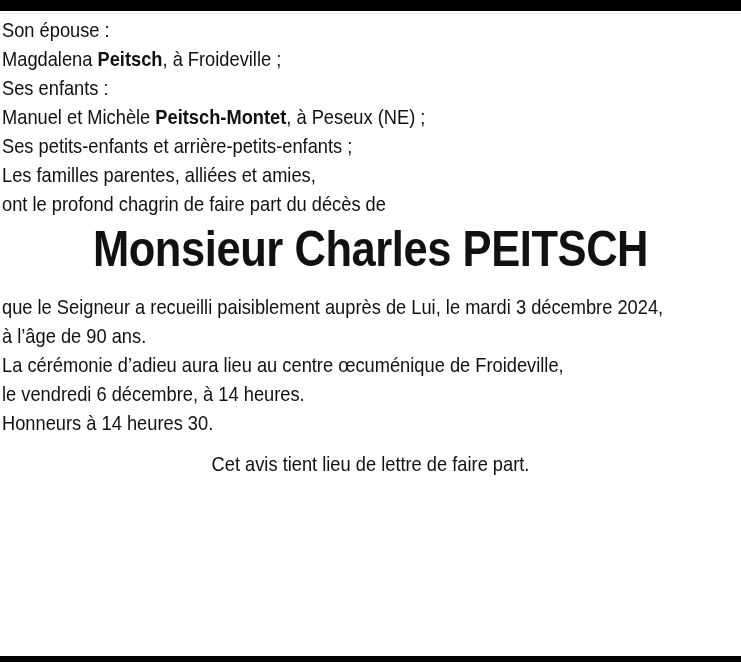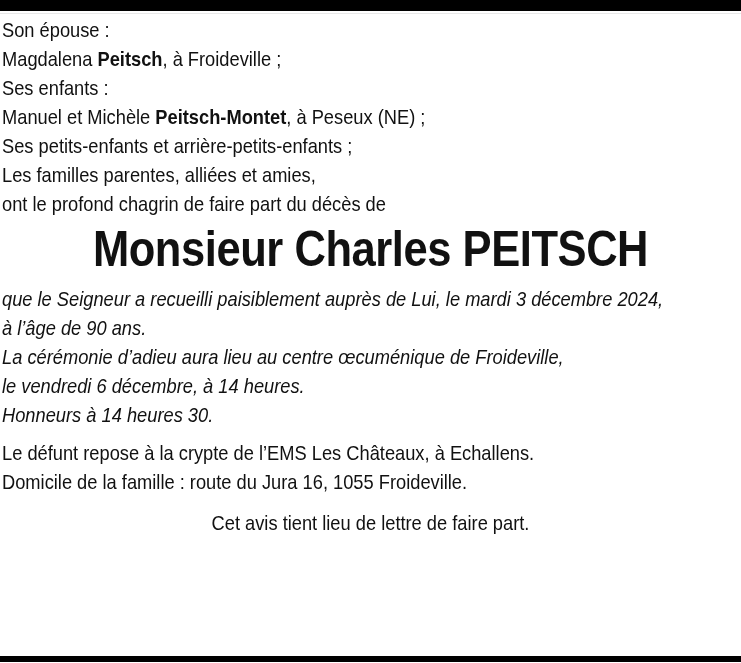--- a/index.html
+++ b/index.html
@@ -56,21 +56,21 @@
 
   .notice-title {
     font-size: 50px;
     line-height: 54px;
     font-weight: bold;
     margin: 4px 0 3px 0;
     white-space: nowrap;
     letter-spacing: -0.5px;
   }
 
-  .announcement { margin-top: 8px; font-style: italic; }
+  .announcement { margin-top: 16px; }
 
   .quote { margin-top: 12px; }
   .quote .line {
     font-size: 20px;
     line-height: 26px;
     font-style: italic;
     white-space: nowrap;
   }
   .quote .reference {
     font-size: 20px;
@@ -112,24 +112,20 @@
 
     <div class="announcement">
       <div class="line l">que le Seigneur a recueilli paisiblement auprès de Lui, le mardi 3 décembre 2024,</div>
       <div class="line l">à l’âge de 90 ans.</div>
       <div class="line l">La cérémonie d’adieu aura lieu au centre œcuménique de Froideville,</div>
       <div class="line l">le vendredi 6 décembre, à 14 heures.</div>
       <div class="line l">Honneurs à 14 heures 30.</div>
     </div>
 
 
-    <div class="info">
-      <div class="line l">Le défunt repose à la crypte de l’EMS Les Châteaux, à Echallens.</div>
-      <div class="line l">Domicile de la famille : route du Jura 16, 1055 Froideville.</div>
-    </div>
 
     <div class="closing c">Cet avis tient lieu de lettre de faire part.</div>
 
   </div>
 
   <div class="bar bar-bottom"></div>
 
 </div>
 
 </body></html>

